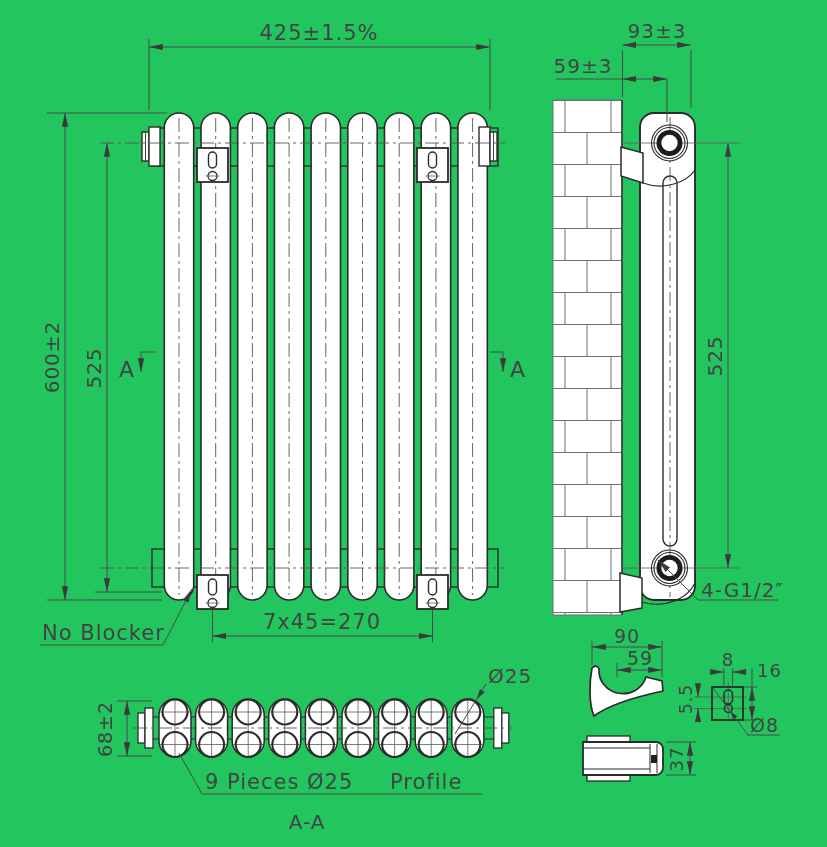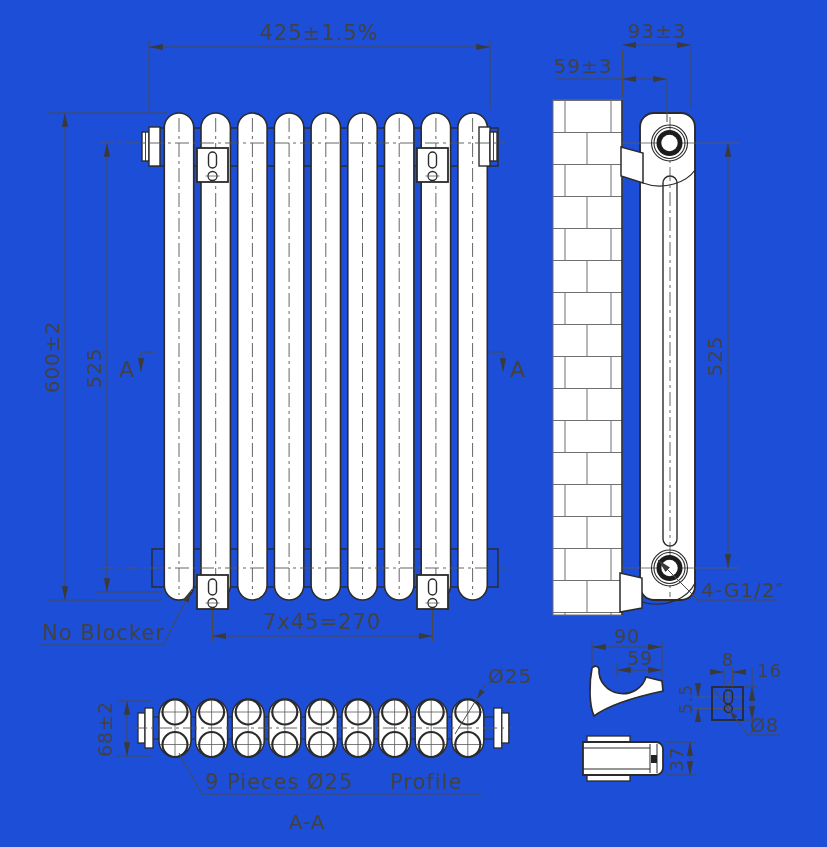--- a/index.html
+++ b/index.html
@@ -1,16 +1,16 @@
 <!DOCTYPE html>
 <html><head>
 <meta charset="utf-8">
 <style>
   html,body{margin:0;padding:0;background:#f5f5f5;}
-  .canvas{width:827px;height:847px;background:#1d4ed8;position:relative;overflow:hidden;}
+  .canvas{width:827px;height:847px;background:#22c55e;position:relative;overflow:hidden;}
   svg{display:block;}
   .dim{font-family:"DejaVu Sans","Liberation Sans",sans-serif;fill:#424242;letter-spacing:1px;}
   .obj{stroke:#2b2b2b;fill:none;}
   .objw{stroke:#2b2b2b;fill:#ffffff;}
   .thin{stroke:#5a5a5a;stroke-width:0.8;fill:none;}
   .dimln{stroke:#4a4a4a;stroke-width:1;fill:none;}
   .cl{stroke:#555555;stroke-width:0.9;fill:none;stroke-dasharray:14 4 3 4;}
 </style>
 </head>
 <body>

